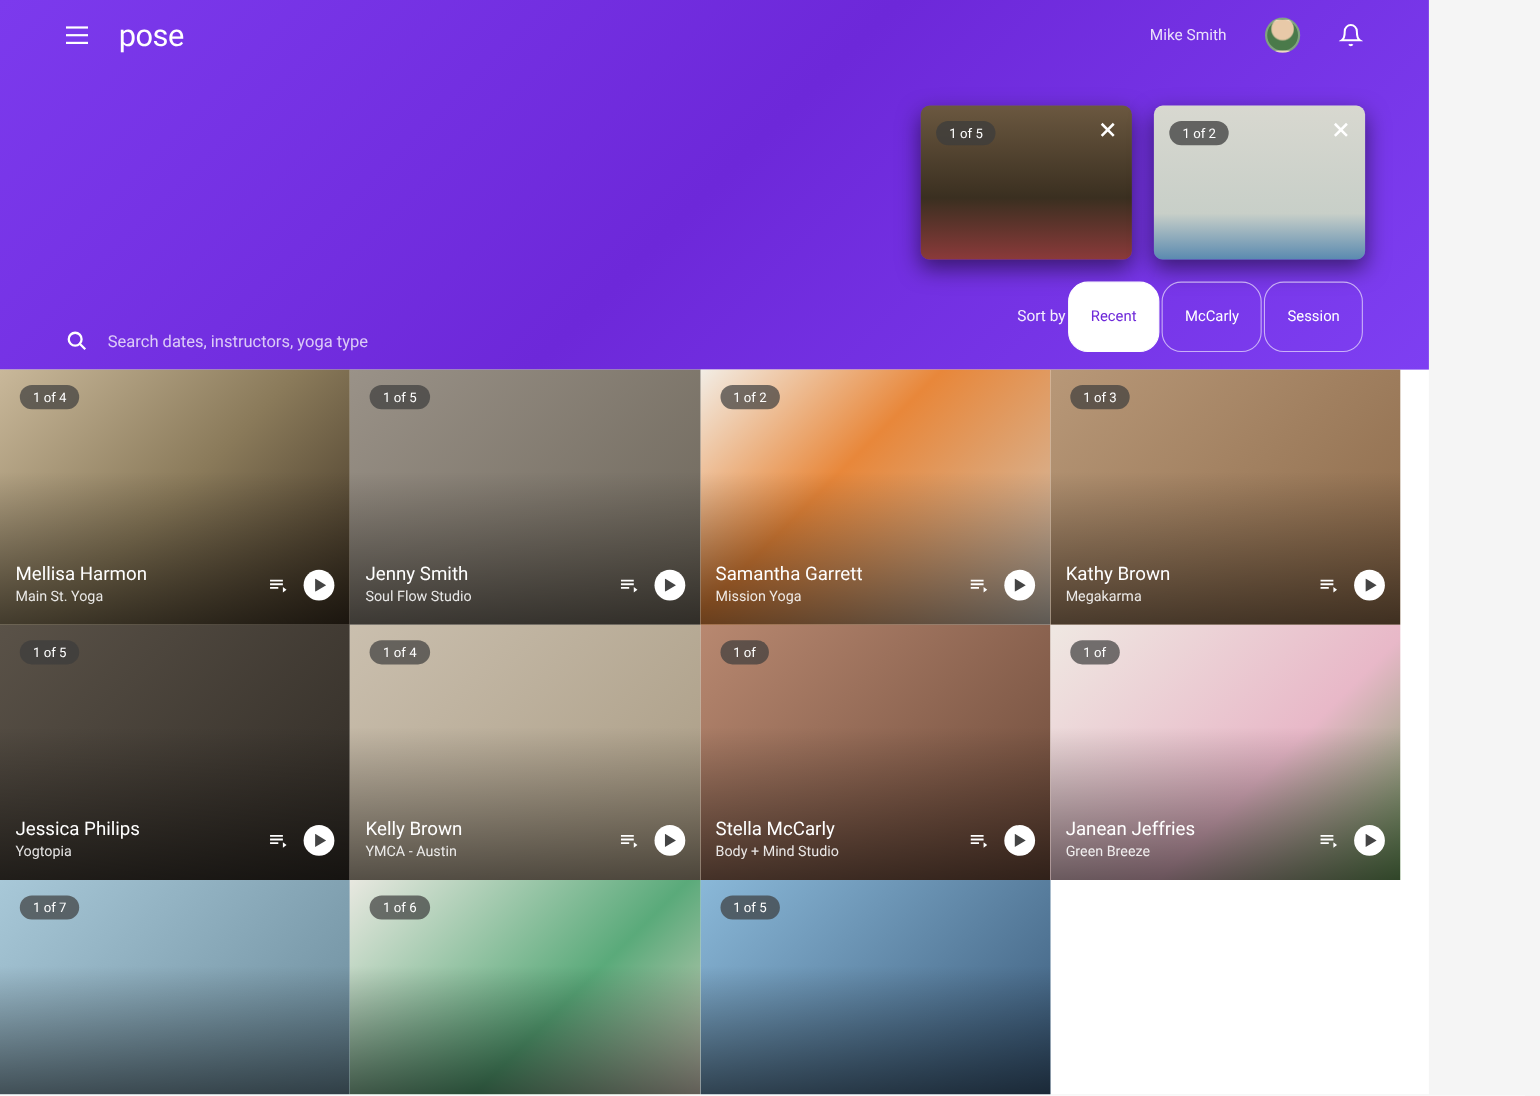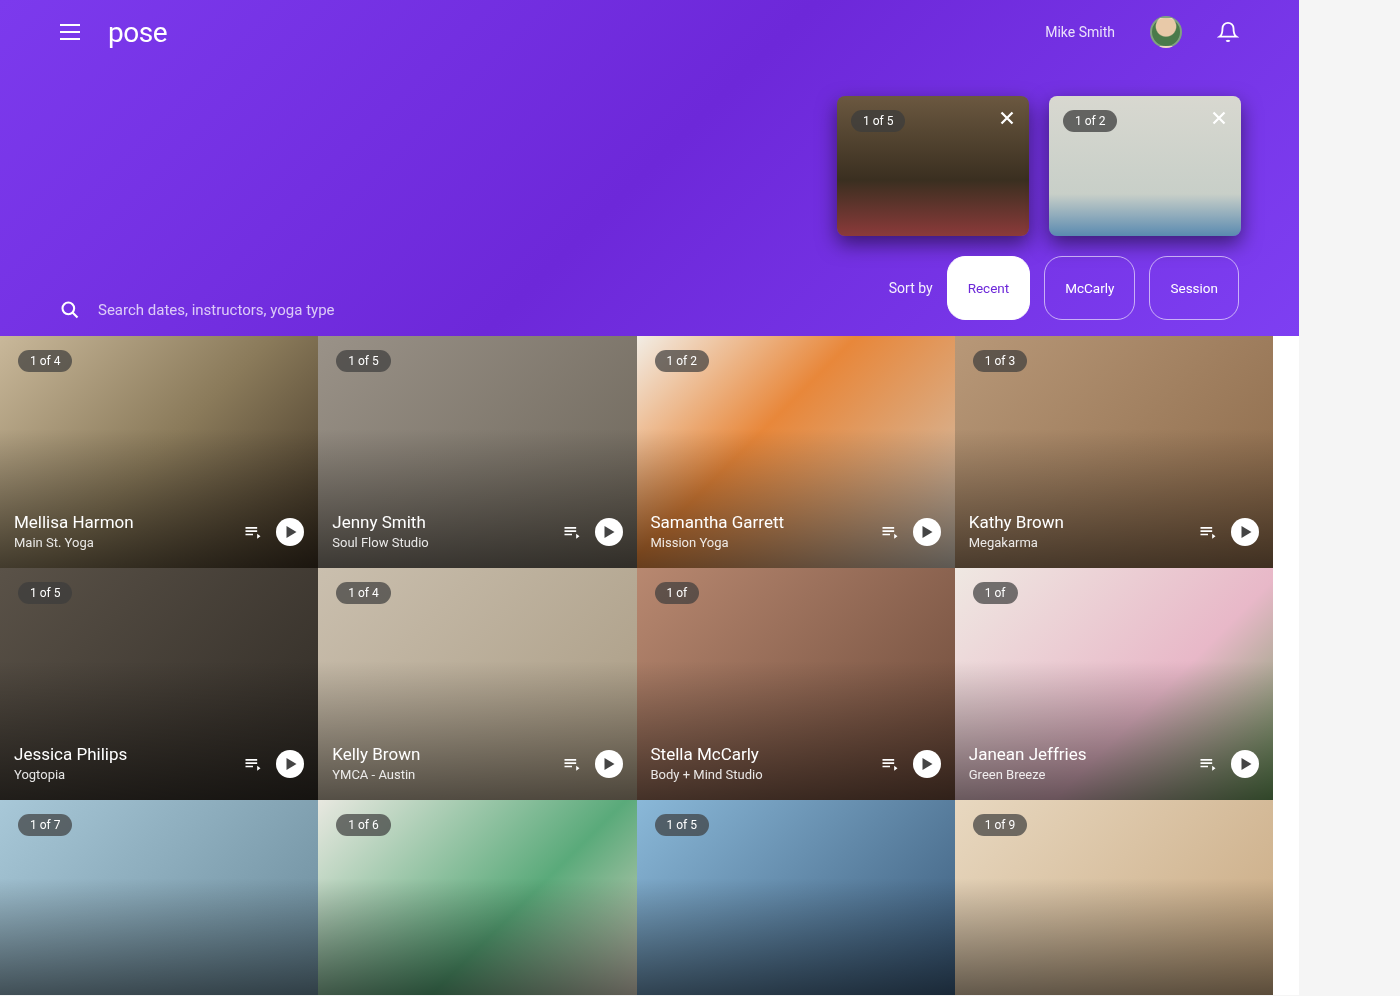--- a/index.html
+++ b/index.html
@@ -148,21 +148,21 @@
       color: #fff;
       font-size: 15px;
       width: 400px;
     }
     .search-input::placeholder {
       color: rgba(255,255,255,0.75);
     }
     .sort-controls {
       display: flex;
       align-items: center;
-      gap: 14px;
+      gap: 2px;
       margin-top: 14px;
     }
     .sort-label {
       color: rgba(255,255,255,0.92);
       font-size: 14px;
     }
     .pill {
       border-radius: 18px;
       padding: 23px 20px;
       font-size: 13.5px;
@@ -463,17 +463,14 @@
 
     <div class="card row3 bg-r3c1">
       <span class="card-badge">1 of 7</span>
     </div>
     <div class="card row3 bg-r3c2">
       <span class="card-badge">1 of 6</span>
     </div>
     <div class="card row3 bg-r3c3">
       <span class="card-badge">1 of 5</span>
     </div>
-    <div class="card row3 bg-r3c4">
-      <span class="card-badge">1 of 9</span>
-    </div>
   </div>
 </div>
 
 </body></html>

